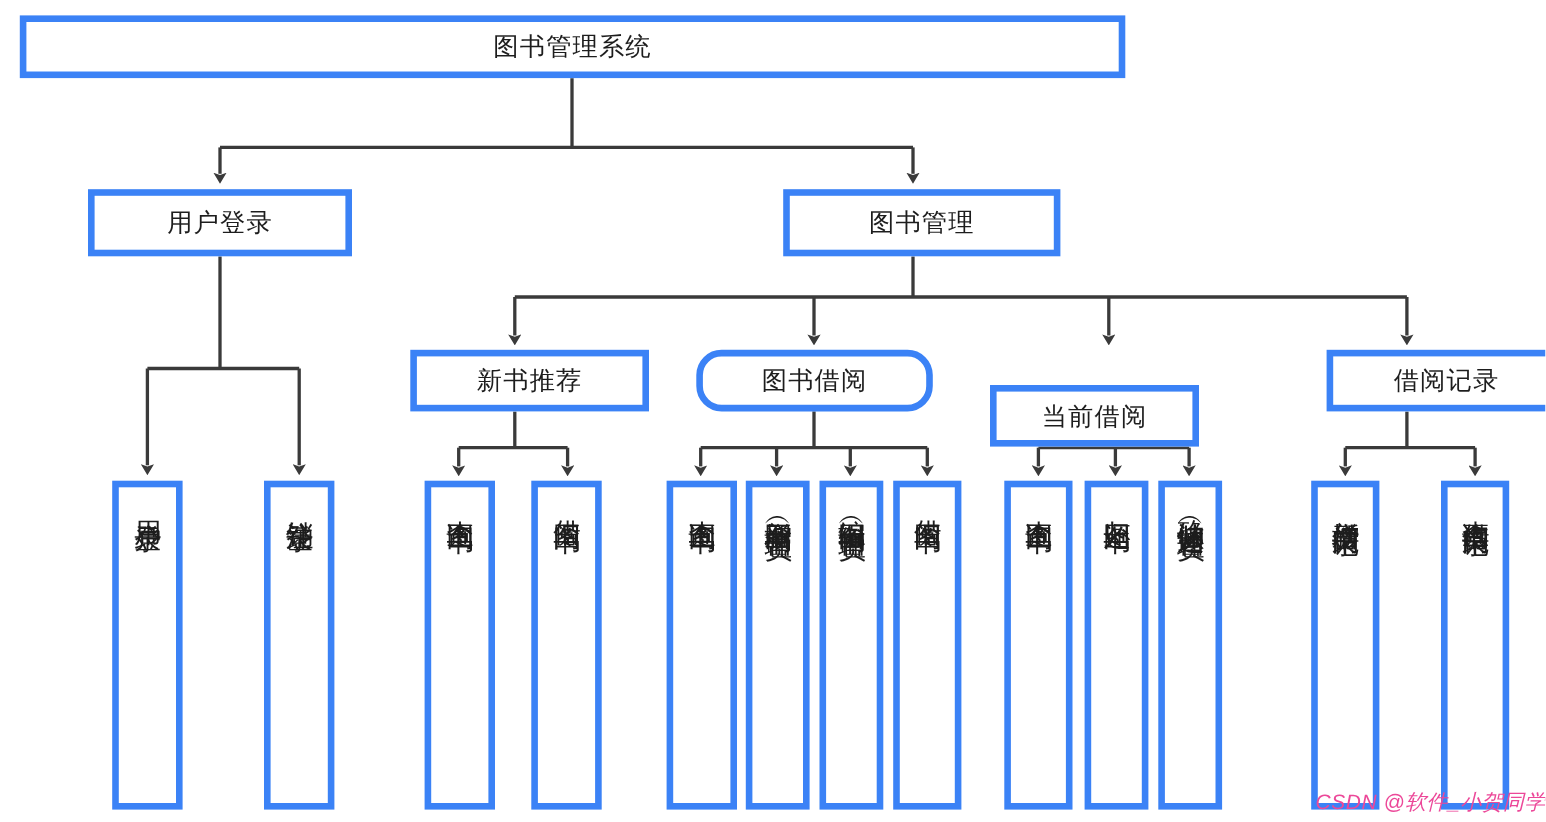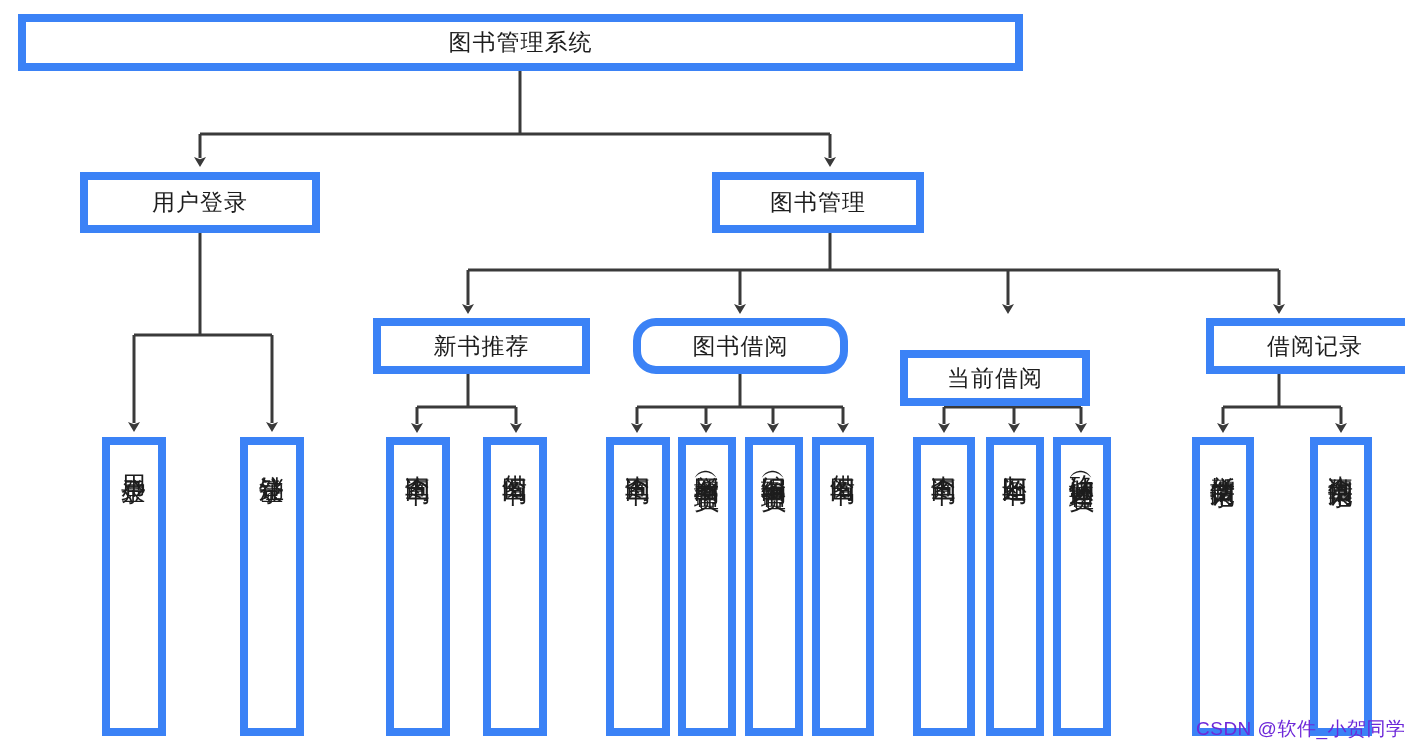--- a/index.html
+++ b/index.html
@@ -22,21 +22,21 @@
     left: 0;
     top: 0;
     width: 1405px;
     height: 747px;
     pointer-events: none;
   }
   .node {
     position: absolute;
     box-sizing: border-box;
     background: #ffffff;
-    border: 8px solid #3b82f6;
+    border: 6px solid #3b82f6;
     display: flex;
     align-items: center;
     justify-content: center;
     color: #1d1d1d;
   }
   .node.horiz {
     font-size: 23px;
     letter-spacing: 1px;
   }
   .node.vert {
@@ -49,23 +49,24 @@
     text-orientation: upright;
     font-size: 25px;
     line-height: 1.12;
     letter-spacing: 2px;
     white-space: nowrap;
     text-align: center;
   }
   .watermark {
     position: absolute;
     font-size: 19px;
-    color: #6d28d9;
+    color: #ec4899;
     white-space: nowrap;
     letter-spacing: 0.5px;
+    font-style: italic;
   }
 </style>
 </head>
 <body>
 
 <div id="canvas">
 
   <svg id="edges" viewBox="0 0 1405 747" xmlns="http://www.w3.org/2000/svg">
     <defs>
       <marker id="arrow" markerWidth="10" markerHeight="12" refX="1" refY="6" orient="auto" markerUnits="userSpaceOnUse">
@@ -117,21 +118,21 @@
     </g>
   </svg>
 
   <div class="node horiz" style="left:18px; top:14px; width:1005px; height:57px;">
     <span>图书管理系统</span>
   </div>
 
   <div class="node horiz" style="left:80px; top:172px; width:240px; height:61px;">
     <span>用户登录</span>
   </div>
-  <div class="node horiz" style="left:712px; top:172px; width:212px; height:61px;">
+  <div class="node horiz" style="left:712px; top:172px; width:252px; height:61px;">
     <span>图书管理</span>
   </div>
 
   <div class="node horiz" style="left:361px; top:318px; width:217px; height:56px;margin-left:12px;">
     <span>新书推荐</span>
   </div>
   <div class="node horiz" style="left:633px; top:318px; width:215px; height:56px;border-radius:23px;">
     <span>图书借阅</span>
   </div>
   <div class="node horiz" style="left:900px; top:318px; width:190px; height:56px;margin-top:32px;">

